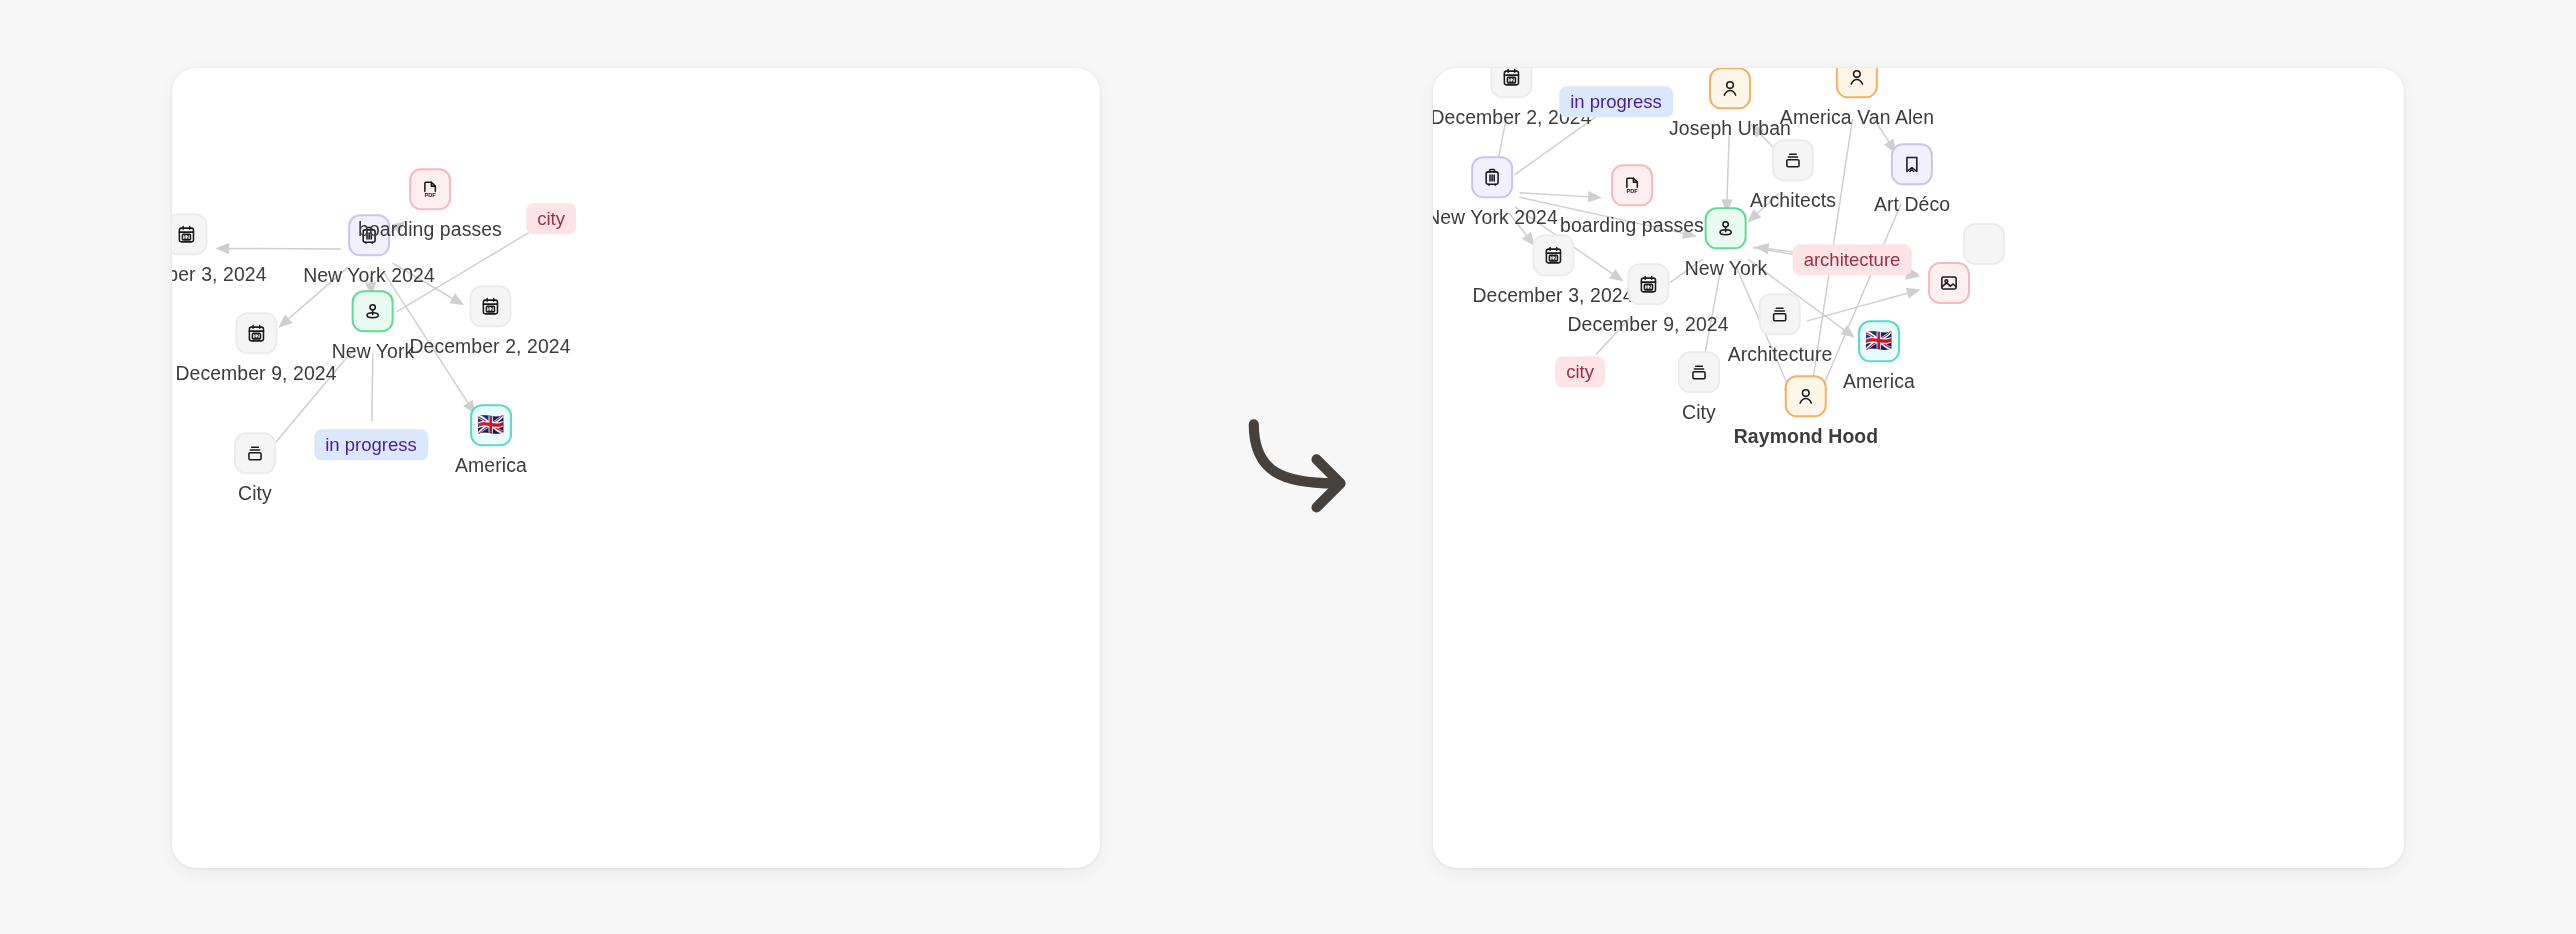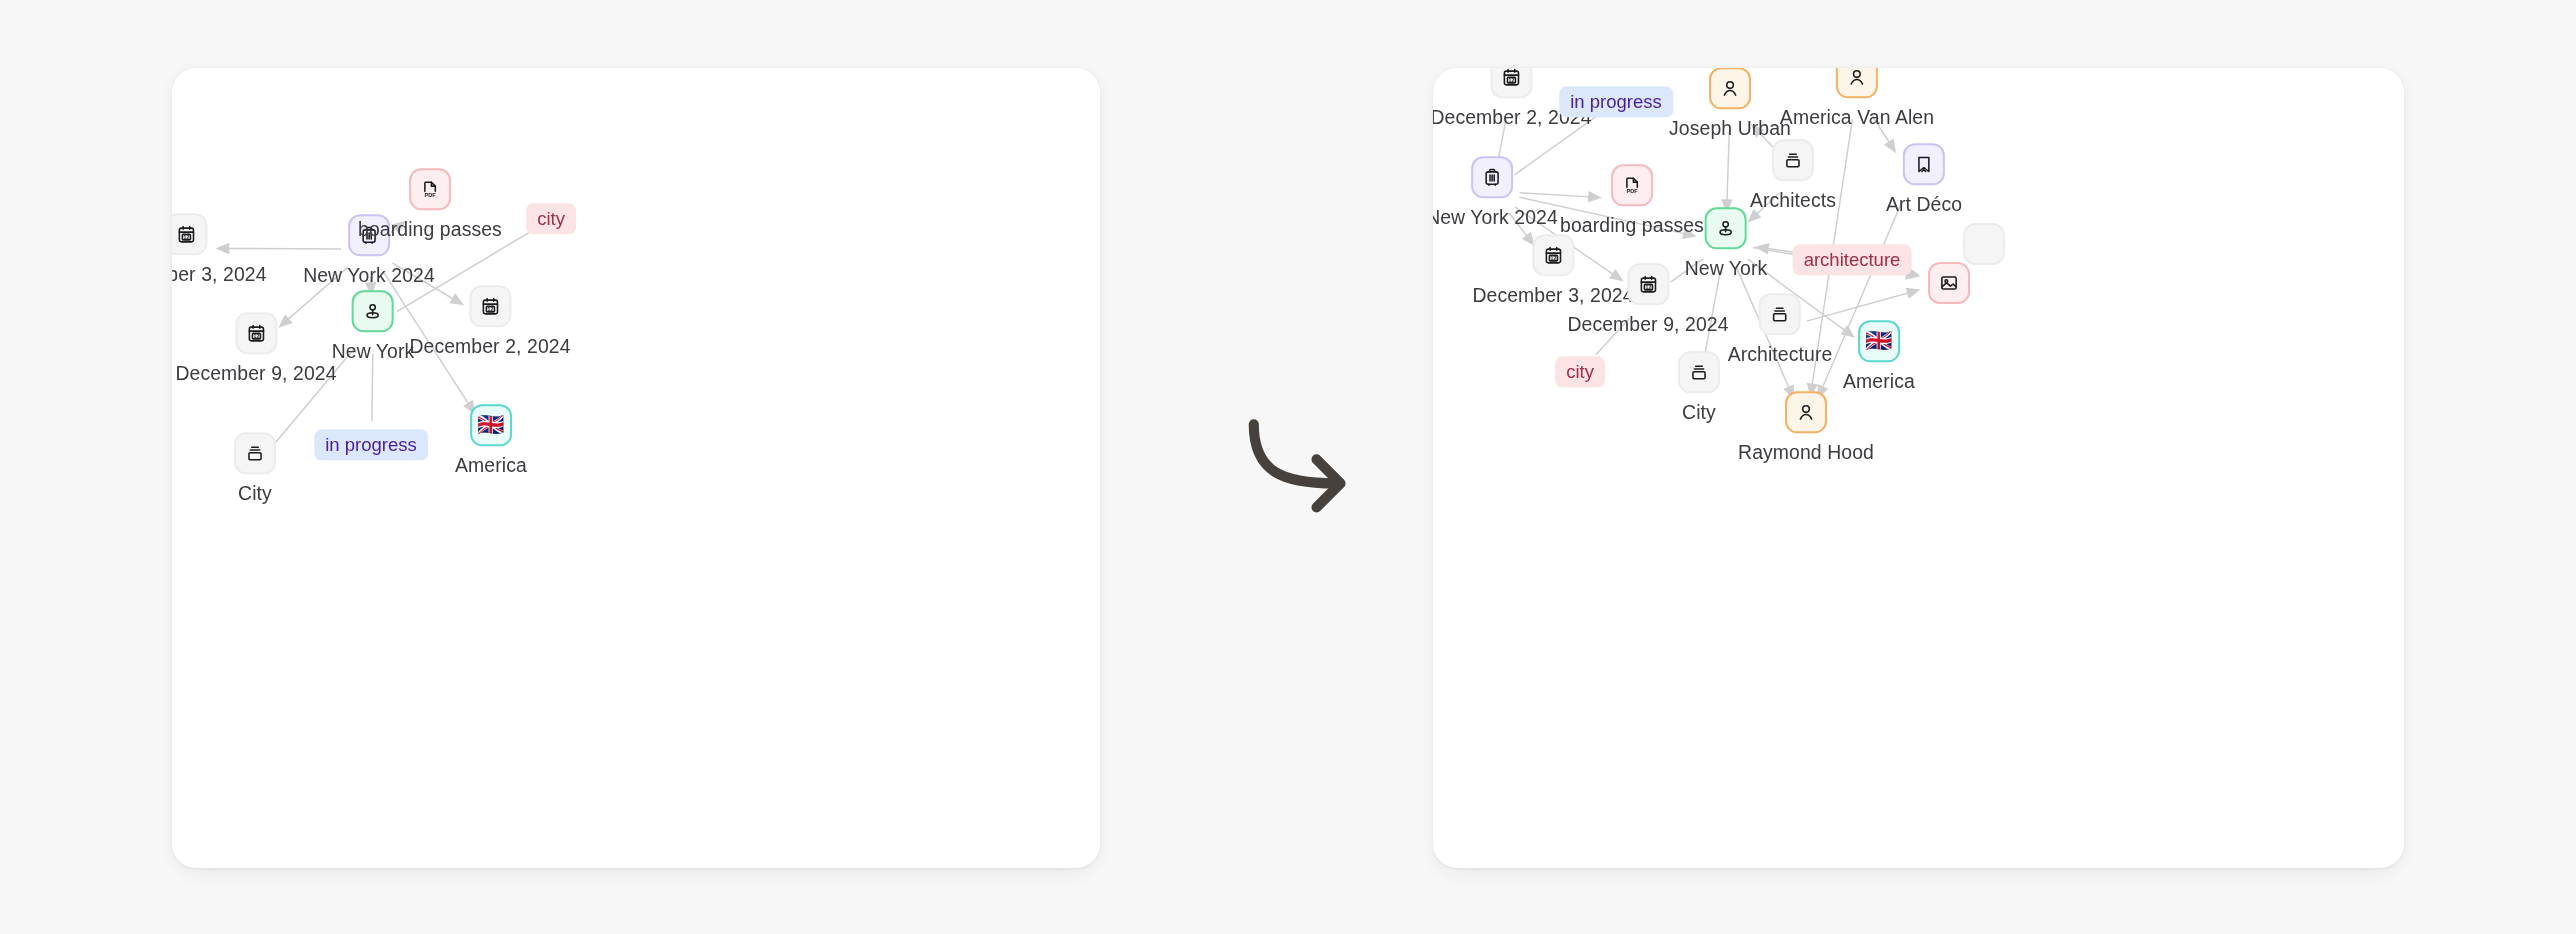--- a/index.html
+++ b/index.html
@@ -368,21 +368,21 @@
           <div class="node" style="left: 360px; top: 108px;">
             <div class="node-chip c-gray">
               <svg width="22" height="22" viewBox="0 0 24 24" fill="none" stroke="#1b1b1e" stroke-width="1.7" stroke-linecap="round" stroke-linejoin="round">
                 <path d="M8.4 5.3h7.2"></path>
                 <path d="M6.9 8.3h10.2"></path>
                 <rect x="5.4" y="11.3" width="13.2" height="7.6" rx="1.2"></rect>
               </svg>
             </div>
             <div class="node-label">Architects</div>
           </div>
-          <div class="node" style="left: 479px; top: 112px; margin-left: 12px;">
+          <div class="node" style="left: 479px; top: 112px;">
             <div class="node-chip c-purple">
               <svg width="22" height="22" viewBox="0 0 24 24" fill="none" stroke="#1b1b1e" stroke-width="1.7" stroke-linecap="round" stroke-linejoin="round">
                 <path d="M6.6 4.6h10.8v15.2L12 15.7l-5.4 4.1z"></path>
                 <path d="M9.9 19.8 12 17.9l2.1 1.9"></path>
               </svg>
             </div>
             <div class="node-label">Art Déco</div>
           </div>
           <div class="node" style="left: 347px; top: 262px;">
             <div class="node-chip c-gray">
@@ -393,21 +393,21 @@
               </svg>
             </div>
             <div class="node-label">Architecture</div>
           </div>
           <div class="node" style="left: 446px; top: 289px;">
             <div class="node-chip c-teal">
               <span class="flag-glyph">🇬🇧</span>
             </div>
             <div class="node-label">America</div>
           </div>
-          <div class="node" style="left: 373px; top: 360px;">
+          <div class="node" style="left: 373px; top: 344px; font-weight: bold;">
             <div class="node-chip c-orange">
               <svg width="22" height="22" viewBox="0 0 24 24" fill="none" stroke="#1b1b1e" stroke-width="1.7" stroke-linecap="round" stroke-linejoin="round">
                 <circle cx="12" cy="8.4" r="3.6"></circle>
                 <path d="M5.8 19.4c1.6-3.3 3.9-5 6.2-5s4.6 1.7 6.2 5"></path>
               </svg>
             </div>
             <div class="node-label">Raymond Hood</div>
           </div>
           <div class="node" style="left: 516px; top: 215px;">
             <div class="node-chip c-red">

